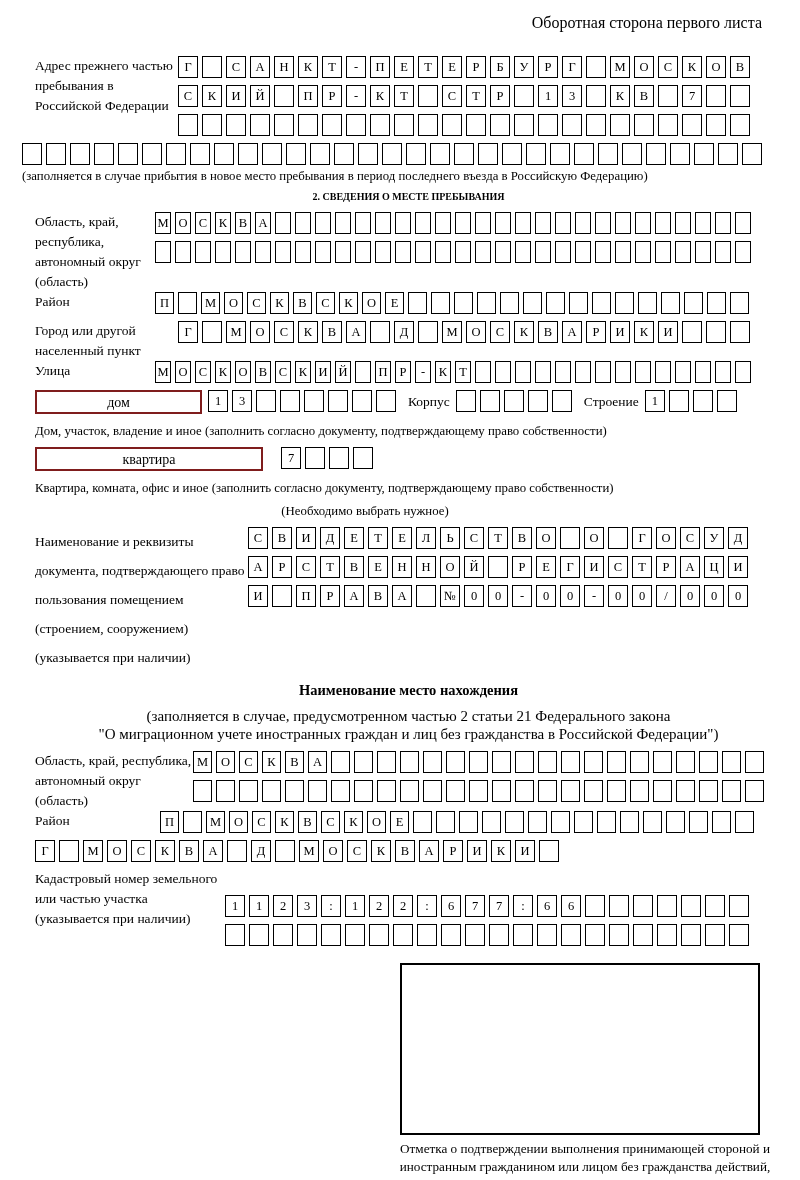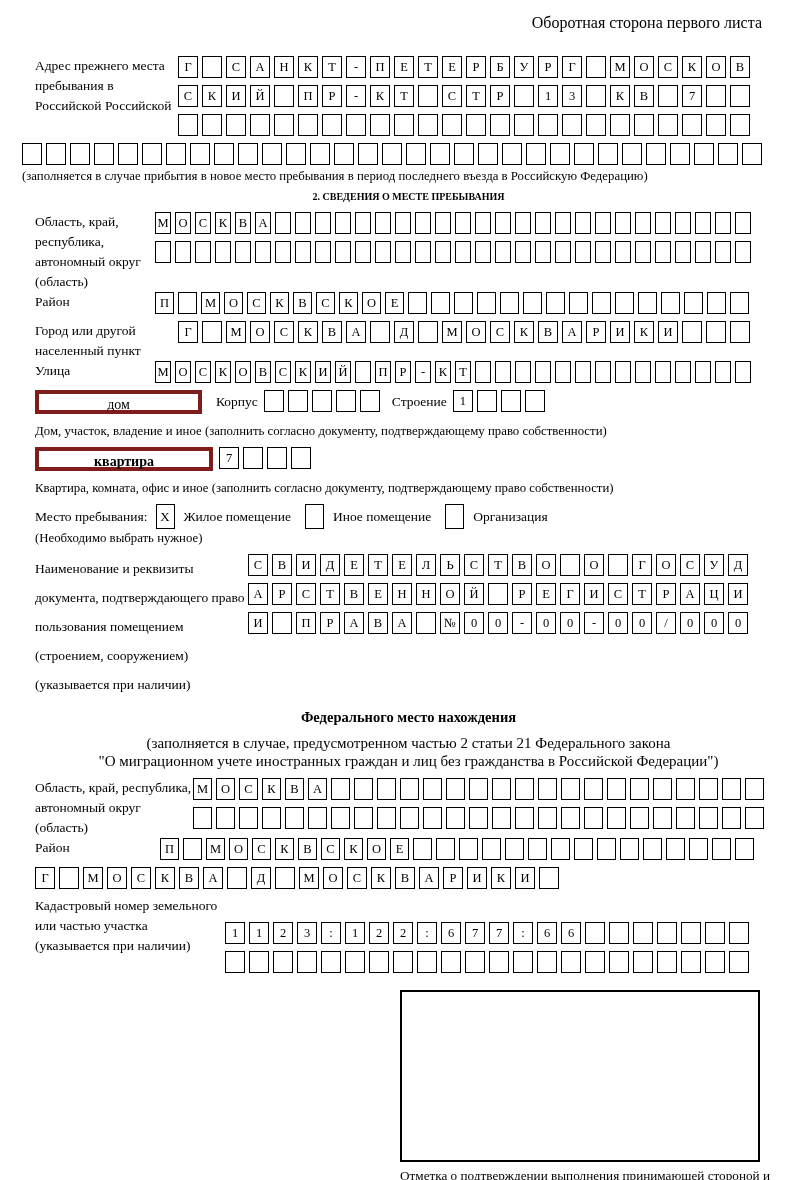--- a/index.html
+++ b/index.html
@@ -36,37 +36,37 @@
   .caption { font-size:12.8px; line-height:17px; }
   .center  { text-align:left; margin:2px 0 6px -13px; width:773px; }
   .left    { margin:0 0 7px 0; }
 
   .fullrow { margin-left:-13px; margin-bottom:3px; }
 
   .section-title { text-align:center; font-weight:bold; font-size:10px; margin:6px 0 10px -13px; width:773px; }
 
   .dom-row { display:flex; align-items:flex-start; margin-bottom:4px; }
   .widebox {
-    box-sizing:border-box; border:4px solid #7f1d1d; height:24px;
+    box-sizing:border-box; border:2px solid #7f1d1d; height:24px;
     text-align:center; line-height:22px; font-size:14px; flex:none;
   }
   .wb-dom { width:167px; margin-right:6px; }
-  .wb-kv  { width:178px; margin-right:6px;font-weight:bold; }
+  .wb-kv  { width:228px; margin-right:18px; }
   .inline { display:inline-block; }
   .inline-label { font-size:13.5px; line-height:24px; margin:0 6px 0 8px; flex:none; }
 
   .staytype { display:flex; align-items:center; margin:4px 0 2px 0; }
   .chk {
     display:inline-block; box-sizing:border-box; width:19px; height:25px;
     border:1px solid #000; text-align:center; line-height:23px; font-size:13px;
     flex:none;
   }
   .st-label { margin-right:8px; }
   .opt-label { margin:0 14px 0 9px; }
-  .stay-note { width:660px; text-align:left; font-size:12.8px; margin:2px 0 8px 0; }
+  .stay-note { width:660px; text-align:center; font-size:12.8px; margin:2px 0 8px 0; }
 
   .doc-block { margin-bottom:4px; }
   .doc-block .label { line-height:29px; }
 
   .fact-title { text-align:center; font-weight:bold; font-size:14.5px; margin:10px 0 8px -13px; width:773px; }
   .fact-cap { text-align:center; width:773px; margin-left:-13px; font-size:15px; line-height:18px; }
   .fact-cap2 { margin-bottom:8px; }
 
   .mt26 { margin-top:26px; }
 
@@ -81,21 +81,21 @@
   }
 </style>
 </head>
 <body>
 
 <div class="page">
 
   <div class="header-note">Оборотная сторона первого листа</div>
 
   <div class="row">
-    <div class="label w143">Адрес прежнего места пребывания в Российской Российской</div>
+    <div class="label w143">Адрес прежнего частью пребывания в Российской Федерации</div>
     <div class="boxcol">
       <div class="boxrow p24"><span class="cb">Г</span><span class="cb"></span><span class="cb">С</span><span class="cb">А</span><span class="cb">Н</span><span class="cb">К</span><span class="cb">Т</span><span class="cb">-</span><span class="cb">П</span><span class="cb">Е</span><span class="cb">Т</span><span class="cb">Е</span><span class="cb">Р</span><span class="cb">Б</span><span class="cb">У</span><span class="cb">Р</span><span class="cb">Г</span><span class="cb"></span><span class="cb">М</span><span class="cb">О</span><span class="cb">С</span><span class="cb">К</span><span class="cb">О</span><span class="cb">В</span></div>
       <div class="boxrow p24"><span class="cb">С</span><span class="cb">К</span><span class="cb">И</span><span class="cb">Й</span><span class="cb"></span><span class="cb">П</span><span class="cb">Р</span><span class="cb">-</span><span class="cb">К</span><span class="cb">Т</span><span class="cb"></span><span class="cb">С</span><span class="cb">Т</span><span class="cb">Р</span><span class="cb"></span><span class="cb">1</span><span class="cb">3</span><span class="cb"></span><span class="cb">К</span><span class="cb">В</span><span class="cb"></span><span class="cb">7</span><span class="cb"></span><span class="cb"></span></div>
       <div class="boxrow p24"><span class="cb"></span><span class="cb"></span><span class="cb"></span><span class="cb"></span><span class="cb"></span><span class="cb"></span><span class="cb"></span><span class="cb"></span><span class="cb"></span><span class="cb"></span><span class="cb"></span><span class="cb"></span><span class="cb"></span><span class="cb"></span><span class="cb"></span><span class="cb"></span><span class="cb"></span><span class="cb"></span><span class="cb"></span><span class="cb"></span><span class="cb"></span><span class="cb"></span><span class="cb"></span><span class="cb"></span></div>
     </div>
   </div>
   <div class="boxrow p24 fullrow"><span class="cb"></span><span class="cb"></span><span class="cb"></span><span class="cb"></span><span class="cb"></span><span class="cb"></span><span class="cb"></span><span class="cb"></span><span class="cb"></span><span class="cb"></span><span class="cb"></span><span class="cb"></span><span class="cb"></span><span class="cb"></span><span class="cb"></span><span class="cb"></span><span class="cb"></span><span class="cb"></span><span class="cb"></span><span class="cb"></span><span class="cb"></span><span class="cb"></span><span class="cb"></span><span class="cb"></span><span class="cb"></span><span class="cb"></span><span class="cb"></span><span class="cb"></span><span class="cb"></span><span class="cb"></span><span class="cb"></span></div>
   <div class="caption center">(заполняется в случае прибытия в новое место пребывания в период последнего въезда в Российскую Федерацию)</div>
 
   <div class="section-title">2. СВЕДЕНИЯ О МЕСТЕ ПРЕБЫВАНИЯ</div>
@@ -118,54 +118,46 @@
     <div class="boxrow p24"><span class="cb">Г</span><span class="cb"></span><span class="cb">М</span><span class="cb">О</span><span class="cb">С</span><span class="cb">К</span><span class="cb">В</span><span class="cb">А</span><span class="cb"></span><span class="cb">Д</span><span class="cb"></span><span class="cb">М</span><span class="cb">О</span><span class="cb">С</span><span class="cb">К</span><span class="cb">В</span><span class="cb">А</span><span class="cb">Р</span><span class="cb">И</span><span class="cb">К</span><span class="cb">И</span><span class="cb"></span><span class="cb"></span><span class="cb"></span></div>
   </div>
 
   <div class="row">
     <div class="label w120">Улица</div>
     <div class="boxrow p20"><span class="cb">М</span><span class="cb">О</span><span class="cb">С</span><span class="cb">К</span><span class="cb">О</span><span class="cb">В</span><span class="cb">С</span><span class="cb">К</span><span class="cb">И</span><span class="cb">Й</span><span class="cb"></span><span class="cb">П</span><span class="cb">Р</span><span class="cb">-</span><span class="cb">К</span><span class="cb">Т</span><span class="cb"></span><span class="cb"></span><span class="cb"></span><span class="cb"></span><span class="cb"></span><span class="cb"></span><span class="cb"></span><span class="cb"></span><span class="cb"></span><span class="cb"></span><span class="cb"></span><span class="cb"></span><span class="cb"></span><span class="cb"></span></div>
   </div>
 
   <div class="dom-row">
     <div class="widebox wb-dom">дом</div>
+    <div class="boxrow p24 inline"><span class="cb">1</span><span class="cb">3</span><span class="cb"></span><span class="cb"></span><span class="cb"></span><span class="cb"></span><span class="cb"></span><span class="cb"></span></div>
     <span class="inline-label">Корпус</span>
     <div class="boxrow p24 inline"><span class="cb"></span><span class="cb"></span><span class="cb"></span><span class="cb"></span><span class="cb"></span></div>
     <span class="inline-label">Строение</span>
     <div class="boxrow p24 inline"><span class="cb">1</span><span class="cb"></span><span class="cb"></span><span class="cb"></span></div>
   </div>
   <div class="caption left">Дом, участок, владение и иное (заполнить согласно документу, подтверждающему право собственности)</div>
 
   <div class="dom-row">
     <div class="widebox wb-kv">квартира</div>
     <div class="boxrow p24 inline"><span class="cb">7</span><span class="cb"></span><span class="cb"></span><span class="cb"></span></div>
   </div>
   <div class="caption left">Квартира, комната, офис и иное (заполнить согласно документу, подтверждающему право собственности)</div>
 
-  <div class="staytype">
-    <span class="st-label">Место пребывания:</span>
-    <span class="chk">X</span>
-    <span class="opt-label">Жилое помещение</span>
-    <span class="chk"></span>
-    <span class="opt-label">Иное помещение</span>
-    <span class="chk"></span>
-    <span class="opt-label">Организация</span>
-  </div>
   <div class="stay-note">(Необходимо выбрать нужное)</div>
 
   <div class="row doc-block">
     <div class="label w213">Наименование и реквизиты документа, подтверждающего право пользования помещением (строением, сооружением) (указывается при наличии)</div>
     <div class="boxcol">
       <div class="boxrow p24"><span class="cb">С</span><span class="cb">В</span><span class="cb">И</span><span class="cb">Д</span><span class="cb">Е</span><span class="cb">Т</span><span class="cb">Е</span><span class="cb">Л</span><span class="cb">Ь</span><span class="cb">С</span><span class="cb">Т</span><span class="cb">В</span><span class="cb">О</span><span class="cb"></span><span class="cb">О</span><span class="cb"></span><span class="cb">Г</span><span class="cb">О</span><span class="cb">С</span><span class="cb">У</span><span class="cb">Д</span></div>
       <div class="boxrow p24"><span class="cb">А</span><span class="cb">Р</span><span class="cb">С</span><span class="cb">Т</span><span class="cb">В</span><span class="cb">Е</span><span class="cb">Н</span><span class="cb">Н</span><span class="cb">О</span><span class="cb">Й</span><span class="cb"></span><span class="cb">Р</span><span class="cb">Е</span><span class="cb">Г</span><span class="cb">И</span><span class="cb">С</span><span class="cb">Т</span><span class="cb">Р</span><span class="cb">А</span><span class="cb">Ц</span><span class="cb">И</span></div>
       <div class="boxrow p24"><span class="cb">И</span><span class="cb"></span><span class="cb">П</span><span class="cb">Р</span><span class="cb">А</span><span class="cb">В</span><span class="cb">А</span><span class="cb"></span><span class="cb">№</span><span class="cb">0</span><span class="cb">0</span><span class="cb">-</span><span class="cb">0</span><span class="cb">0</span><span class="cb">-</span><span class="cb">0</span><span class="cb">0</span><span class="cb">/</span><span class="cb">0</span><span class="cb">0</span><span class="cb">0</span></div>
     </div>
   </div>
 
-  <div class="fact-title">Федерального место нахождения</div>
+  <div class="fact-title">Наименование место нахождения</div>
   <div class="fact-cap">(заполняется в случае, предусмотренном частью 2 статьи 21 Федерального закона</div>
   <div class="fact-cap fact-cap2">"О миграционном учете иностранных граждан и лиц без гражданства в Российской Федерации")</div>
 
   <div class="row">
     <div class="label w158">Область, край, республика, автономный округ (область)</div>
     <div class="boxcol">
       <div class="boxrow p23"><span class="cb">М</span><span class="cb">О</span><span class="cb">С</span><span class="cb">К</span><span class="cb">В</span><span class="cb">А</span><span class="cb"></span><span class="cb"></span><span class="cb"></span><span class="cb"></span><span class="cb"></span><span class="cb"></span><span class="cb"></span><span class="cb"></span><span class="cb"></span><span class="cb"></span><span class="cb"></span><span class="cb"></span><span class="cb"></span><span class="cb"></span><span class="cb"></span><span class="cb"></span><span class="cb"></span><span class="cb"></span><span class="cb"></span></div>
       <div class="boxrow p23"><span class="cb"></span><span class="cb"></span><span class="cb"></span><span class="cb"></span><span class="cb"></span><span class="cb"></span><span class="cb"></span><span class="cb"></span><span class="cb"></span><span class="cb"></span><span class="cb"></span><span class="cb"></span><span class="cb"></span><span class="cb"></span><span class="cb"></span><span class="cb"></span><span class="cb"></span><span class="cb"></span><span class="cb"></span><span class="cb"></span><span class="cb"></span><span class="cb"></span><span class="cb"></span><span class="cb"></span><span class="cb"></span></div>
     </div>
   </div>

